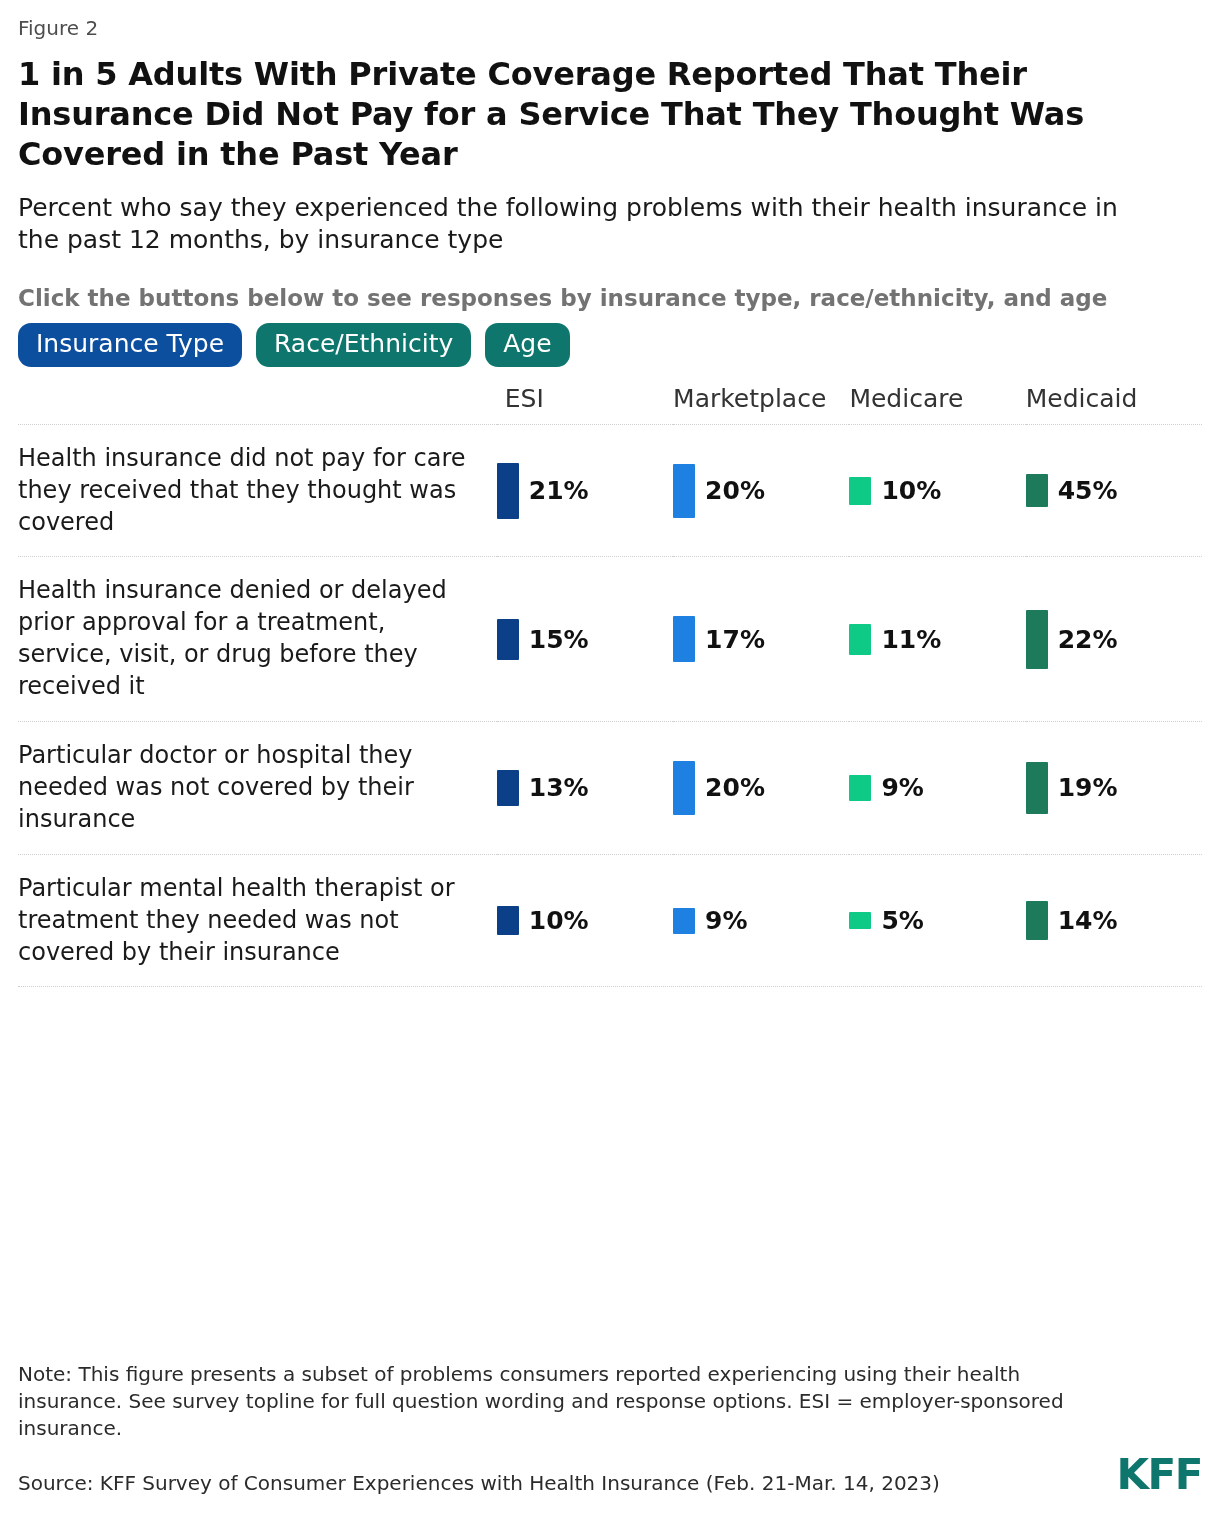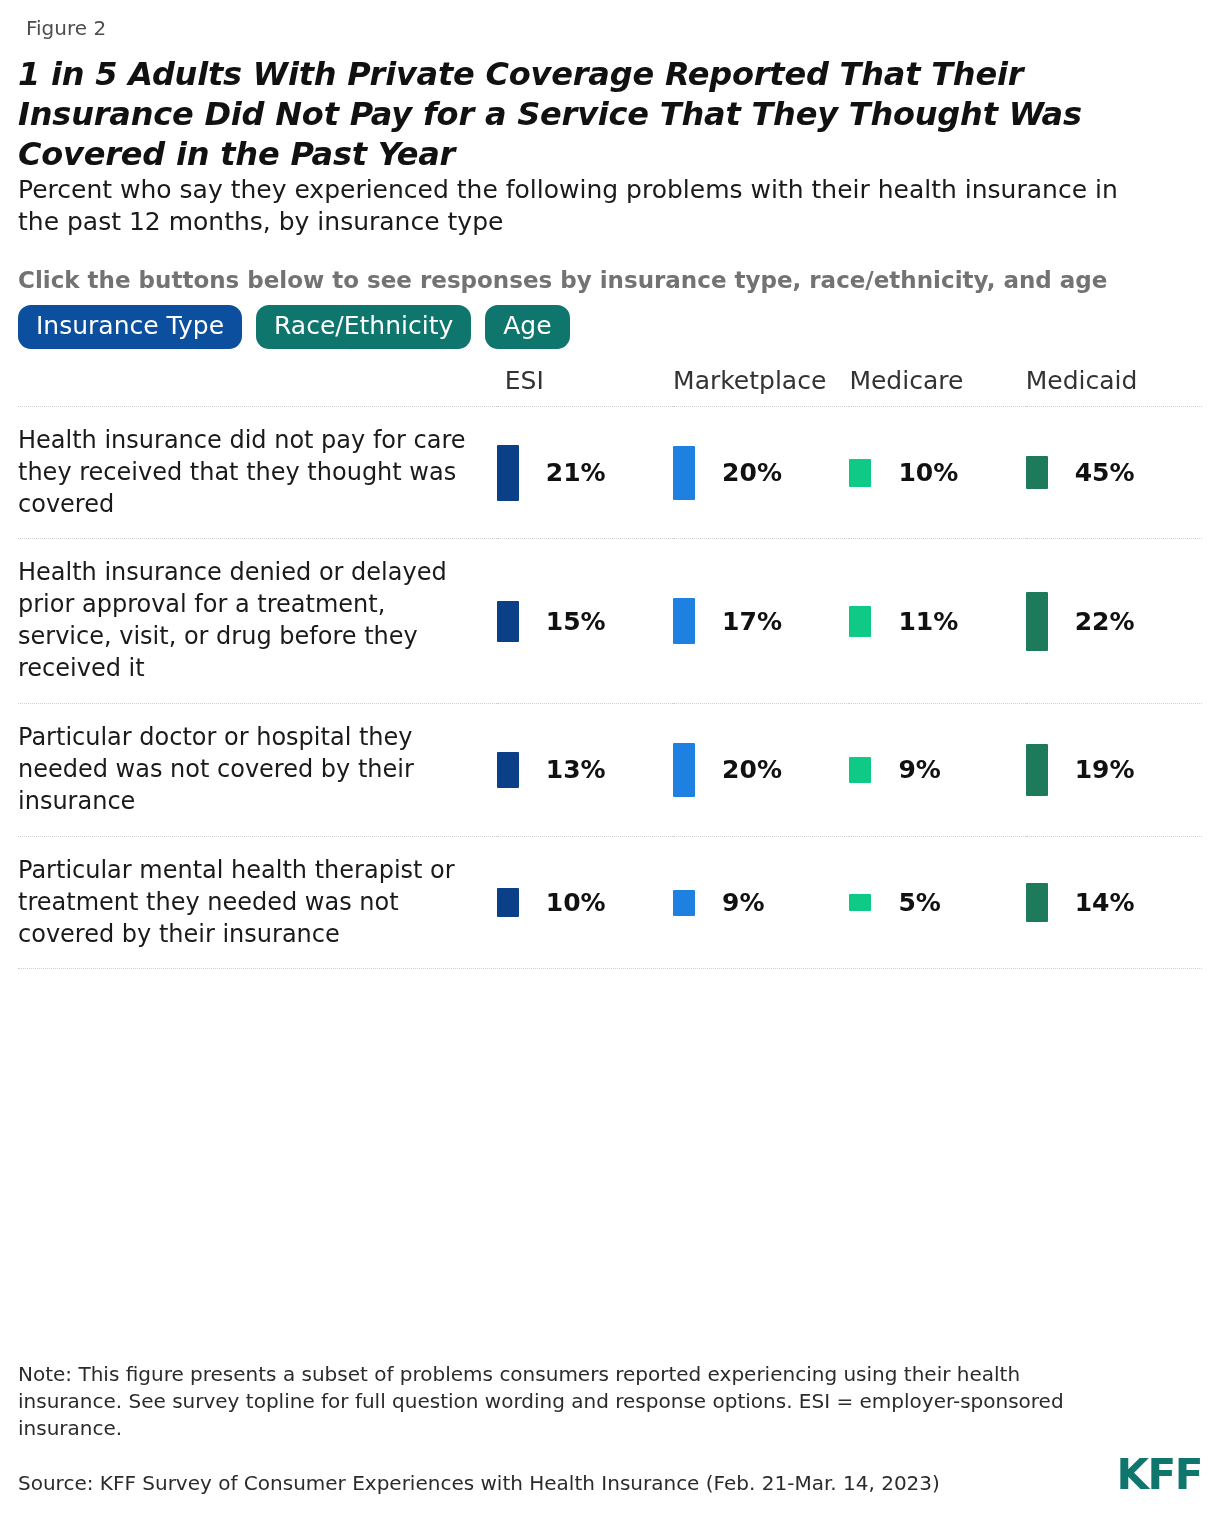--- a/index.html
+++ b/index.html
@@ -17,32 +17,31 @@
   .page {
     position: relative;
     width: 1220px;
     height: 1516px;
     box-sizing: border-box;
     padding: 16px 18px 0 18px;
   }
   .figure-label {
     font-size: 20px;
     color: #4d4d4d;
-    margin: 0 0 14px 8px;
+    margin: 0 0 14px 0;
     font-weight: 400;
   }
   .chart-title {
     font-size: 32px;
     font-weight: bold;
     line-height: 1.25;
     color: #111111;
-    margin: 0 0 0 0;
+    margin: 0 0 18px 0;
     letter-spacing: -0.2px;
     max-width: 1160px;
-    font-style: italic;
   }
   .chart-subtitle {
     font-size: 25px;
     line-height: 1.28;
     color: #1a1a1a;
     margin: 0 0 28px 0;
     font-weight: 400;
     max-width: 1140px;
   }
   .instruction {
@@ -110,21 +109,21 @@
     border-top: 1px dotted #cfcfcf;
   }
   .row-cell-data {
     vertical-align: middle;
     padding: 18px 0;
     border-top: 1px dotted #cfcfcf;
   }
   .bar-wrap {
     display: flex;
     align-items: center;
-    gap: 27px;
+    gap: 10px;
   }
   .bar {
     display: block;
     width: 22px;
     border-radius: 1px;
     flex: none;
   }
   .bar-value {
     font-size: 25px;
     font-weight: bold;

